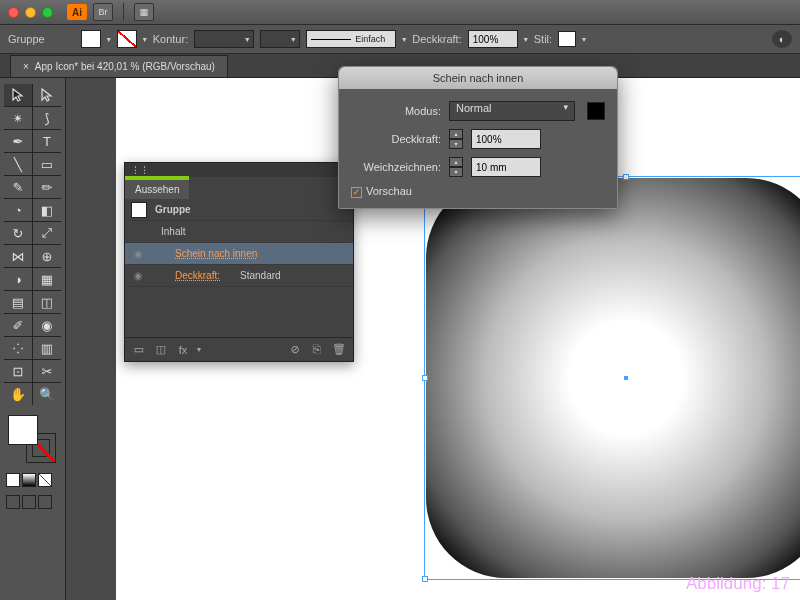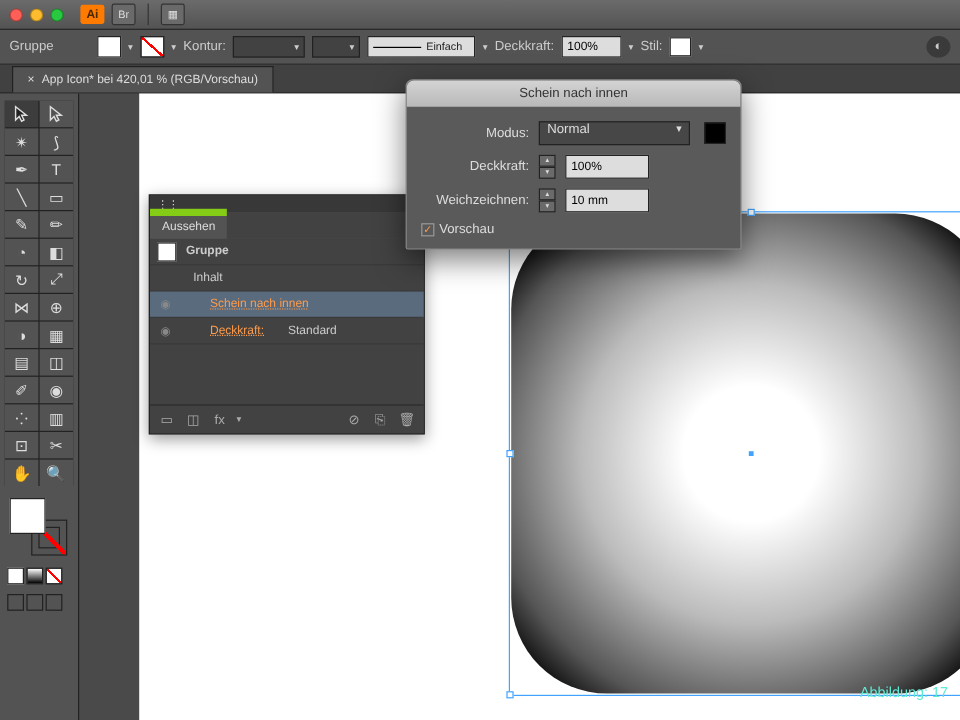--- a/index.html
+++ b/index.html
@@ -39,21 +39,21 @@
   .canvas{position:absolute;left:66px;top:0;right:0;bottom:0;background:#4a4a4a;overflow:hidden;}
   .artboard{position:absolute;left:50px;top:-20px;width:720px;height:620px;background:#fff;}
   .icon-shape{position:absolute;left:360px;top:100px;width:400px;height:400px;border-radius:80px;background:radial-gradient(circle at 50% 50%, #fff 0%, #fff 20%, #bbb 50%, #555 78%, #000 92%);}
   .sel-rect{position:absolute;left:358px;top:98px;width:404px;height:404px;border:1px solid #41a3ff;}
   .sel-handle{position:absolute;width:6px;height:6px;background:#fff;border:1px solid #41a3ff;}
   .center-dot{position:absolute;width:4px;height:4px;background:#41a3ff;left:50%;top:50%;transform:translate(-50%,-50%);}
   .appear-panel{position:absolute;left:124px;top:162px;width:230px;background:#535353;border:1px solid #222;box-shadow:0 4px 12px rgba(0,0,0,.4);font-size:10px;}
   .panel-tabbar{height:14px;background:#383838;display:flex;align-items:center;padding-left:6px;gap:4px;}
   .panel-tabbar .mini{font-size:9px;color:#ddd;}
   .panel-tabs{height:22px;display:flex;align-items:flex-end;background:#424242;}
-  .ptab{padding:4px 10px;background:#535353;border-top:6px solid #84cc16;font-size:10px;color:#ddd;}
+  .ptab{padding:4px 10px;background:#535353;border-top:4px solid #84cc16;font-size:10px;color:#ddd;}
   .panel-content{background:#424242;}
   .prow{display:flex;align-items:center;height:22px;padding:0 6px;gap:8px;border-bottom:1px solid #3a3a3a;}
   .prow.indent{padding-left:36px;}
   .prow.sel{background:#5b6b7e;}
   .eye{width:14px;color:#888;text-align:center;}
   .prow .link{text-decoration:underline dotted;color:#ff9b4a;cursor:pointer;}
   .panel-footer{height:24px;background:#424242;display:flex;align-items:center;padding:0 6px;gap:6px;color:#aaa;border-top:1px solid #2a2a2a;}
   .pf-ico{width:16px;height:14px;display:flex;align-items:center;justify-content:center;font-size:11px;}
   .dialog{position:absolute;left:338px;top:66px;width:280px;background:#5a5a5a;border:1px solid #888;border-radius:6px 6px 2px 2px;box-shadow:0 8px 24px rgba(0,0,0,.5);}
   .dialog-title{height:22px;background:linear-gradient(#d4d4d4,#b8b8b8);border-radius:6px 6px 0 0;text-align:center;line-height:22px;font-size:11px;color:#333;}
@@ -65,21 +65,21 @@
   .dlg-colorsw{width:18px;height:18px;background:#000;border:1px solid #222;margin-left:4px;}
   .dlg-input{width:70px;height:20px;background:#ddd;color:#000;border:1px solid #222;padding:0 4px;font-size:10px;display:flex;align-items:center;}
   .spin{width:14px;height:20px;display:flex;flex-direction:column;}
   .spin div{flex:1;background:#6a6a6a;border:1px solid #222;font-size:6px;color:#ddd;text-align:center;line-height:8px;}
   .radio{width:10px;height:10px;border-radius:50%;border:1px solid #999;display:inline-block;margin-right:3px;vertical-align:middle;position:relative;}
   .radio.on::after{content:"";position:absolute;inset:2px;background:#ddd;border-radius:50%;}
   .check{width:11px;height:11px;border:1px solid #999;display:inline-flex;align-items:center;justify-content:center;font-size:9px;color:#ff9b4a;margin-right:4px;}
   .dlg-btns{display:flex;gap:8px;justify-content:flex-end;margin-top:10px;}
   .dlg-btn{width:80px;height:20px;background:#6a6a6a;border:1px solid #222;color:#ddd;font-size:11px;text-align:center;line-height:18px;border-radius:2px;}
   .annot-line{position:absolute;pointer-events:none;}
-  .caption{position:absolute;right:10px;bottom:16px;color:#5eead4;font-size:12px;}
+  .caption{position:absolute;right:10px;bottom:6px;color:#f0abfc;font-size:17px;}
   .gear-ico{margin-left:auto;width:20px;height:18px;background:#3a3a3a;border-radius:50%;display:flex;align-items:center;justify-content:center;font-size:11px;}
 </style>
 </head>
 <body>
 
 <div class="titlebar">
   <div class="traffic">
     <div class="dot red"></div>
     <div class="dot yellow"></div>
     <div class="dot green"></div>

